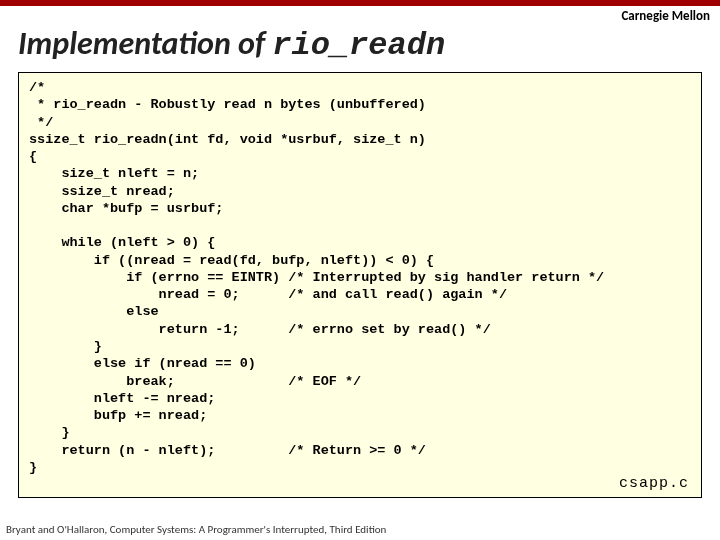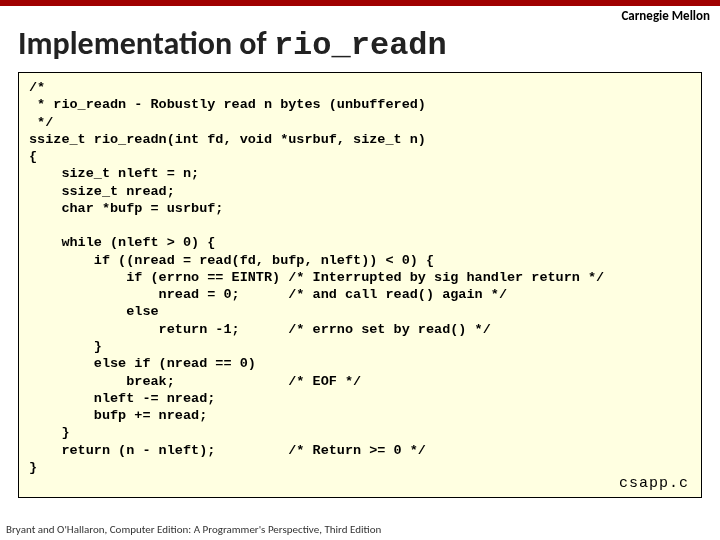--- a/index.html
+++ b/index.html
@@ -23,20 +23,21 @@
     font-size: 13px;
     font-weight: bold;
     color: #000;
   }
   .title {
     font-size: 32px;
     font-weight: bold;
     color: #222;
     padding: 18px 0 8px 18px;
     font-family: Calibri, Arial, sans-serif;
+    font-style: italic;
   }
   .title .mono {
     font-family: "Courier New", monospace;
   }
   .code-box {
     margin: 0 18px;
     border: 1px solid #000;
     background: #ffffe1;
     padding: 6px 10px 4px 10px;
     font-family: "Courier New", monospace;
@@ -95,13 +96,13 @@
         else if (nread == 0)
             break;              /* EOF */
         nleft -= nread;
         bufp += nread;
     }
     return (n - nleft);         /* Return &gt;= 0 */
 }</span>
   <div class="src-file">csapp.c</div>
 </div>
 
-<div class="footer">Bryant and O'Hallaron, Computer Edition: A Programmer's Perspective, Third Edition</div>
+<div class="footer">Bryant and O'Hallaron, Computer Systems: A Programmer's Interrupted, Third Edition</div>
 
 </body></html>

